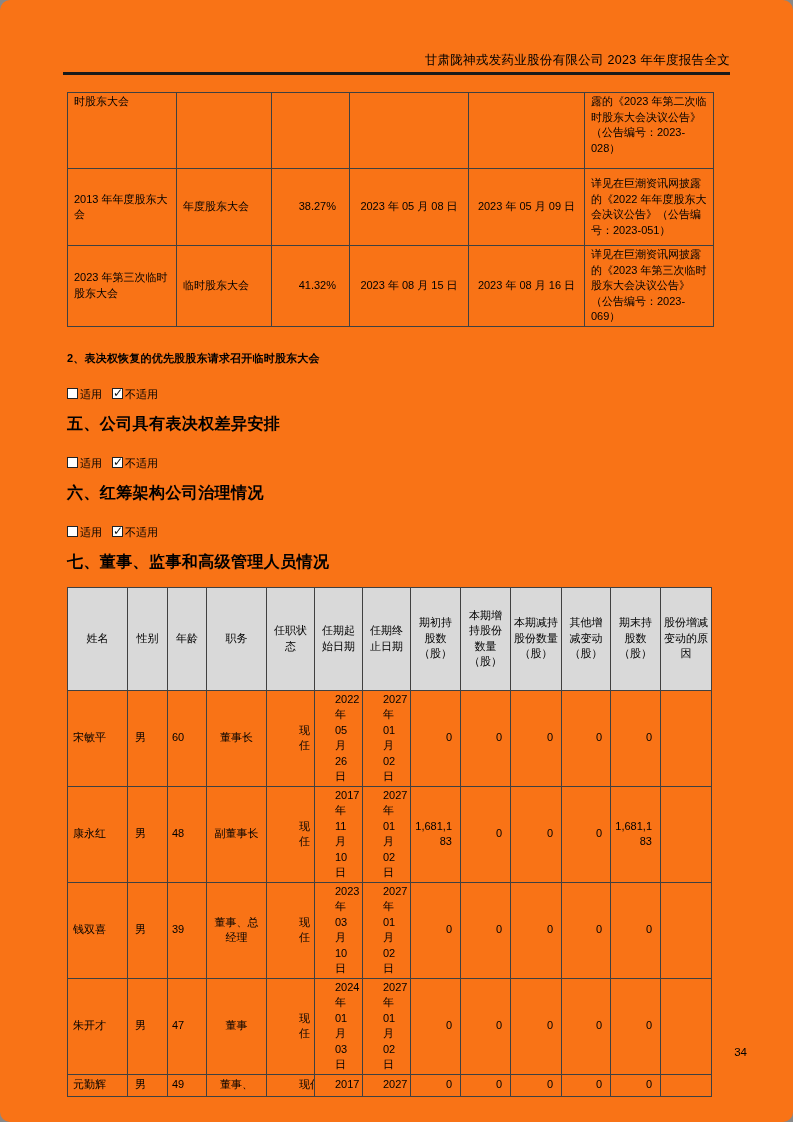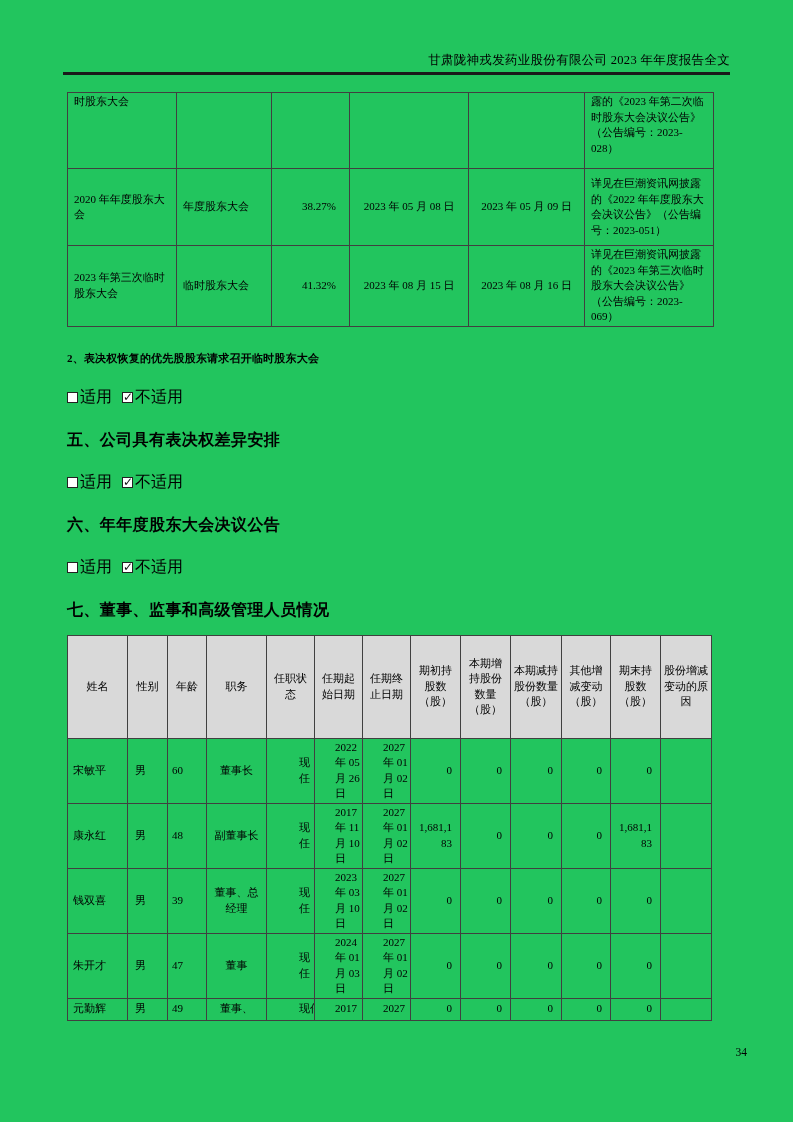--- a/index.html
+++ b/index.html
@@ -1,20 +1,20 @@
 <!DOCTYPE html>
 <html><head>
 <meta charset="utf-8">
 <style>
   * { margin:0; padding:0; box-sizing:border-box; }
   html,body { background:#888; }
   .page {
-    position:relative; width:793px; height:1122px; background:#22c55e;
-    font-family:Liberation Serif, serif; color:#000;
-    margin:0 auto; overflow:hidden;
+    position:relative; width:793px; height:1122px; background:#f97316;
+    font-family:Liberation Sans, sans-serif; color:#000;
+    margin:0 auto; overflow:hidden;border-radius:10px;
   }
   .doc-header {
     position:absolute; top:52px; left:63px; width:667px;
     text-align:right; font-size:12.5px; letter-spacing:0.3px;
   }
   .doc-header-rule {
     position:absolute; top:72px; left:63px; width:667px; height:2.6px; background:#1a1a1a;
   }
   .content { position:absolute; top:92px; left:67px; width:646px; }
 
@@ -29,22 +29,22 @@
   .t1 { width:646px; }
   .t1 .r-cont td { vertical-align:top; }
   .t1 tr { height:77px; }
   .t1 tr.r-cont { height:76px;margin-top:48px; }
   .t1 .a-left   { text-align:left;  padding-left:6px; }
   .t1 .a-right  { text-align:right; padding-right:13px; }
   .t1 .a-center { text-align:center; }
 
   
   .h-small { font-size:11px; font-weight:bold; margin-top:24px; letter-spacing:0.2px; }
-  .h-big   { font-size:16px; font-weight:bold; margin-top:22px; letter-spacing:0.4px; }
-  .apply-line { margin-top:21px; font-size:16px; }
+  .h-big   { font-size:16px; font-weight:bold; margin-top:12px; letter-spacing:0.4px; }
+  .apply-line { margin-top:21px; font-size:11px; }
   .apply-line .grp { margin-right:10px; }
   .cb {
     display:inline-block; width:11px; height:11px; border:1px solid #222;
     vertical-align:-1px; margin-right:2px; position:relative; background:#fff;
   }
   .cb.checked::after {
     content:"✓"; position:absolute; left:0px; top:-3px; font-size:12px;
     font-weight:bold; color:#111; font-family:"DejaVu Sans",sans-serif;
   }
 
@@ -91,21 +91,21 @@
       <tbody>
           <tr class="r-cont">
         <td class="a-left">时股东大会</td>
         <td class="a-left"></td>
         <td class="a-right"></td>
         <td class="a-center"></td>
         <td class="a-center"></td>
         <td class="a-left">露的《2023 年第二次临时股东大会决议公告》（公告编号：2023-028）</td>
       </tr>
       <tr>
-        <td class="a-left">2020 年年度股东大会</td>
+        <td class="a-left">2013 年年度股东大会</td>
         <td class="a-left">年度股东大会</td>
         <td class="a-right">38.27%</td>
         <td class="a-center">2023 年 05 月 08 日</td>
         <td class="a-center">2023 年 05 月 09 日</td>
         <td class="a-left">详见在巨潮资讯网披露的《2022 年年度股东大会决议公告》（公告编号：2023-051）</td>
       </tr>
       <tr>
         <td class="a-left">2023 年第三次临时股东大会</td>
         <td class="a-left">临时股东大会</td>
         <td class="a-right">41.32%</td>
@@ -119,21 +119,21 @@
     <div class="h-small">2、表决权恢复的优先股股东请求召开临时股东大会</div>
     <div class="apply-line">
       <span class="grp"><span class="cb"></span><span>适用</span></span><span class="grp"><span class="cb checked"></span><span>不适用</span></span>
     </div>
 
     <div class="h-big">五、公司具有表决权差异安排</div>
     <div class="apply-line">
       <span class="grp"><span class="cb"></span><span>适用</span></span><span class="grp"><span class="cb checked"></span><span>不适用</span></span>
     </div>
 
-    <div class="h-big">六、年年度股东大会决议公告</div>
+    <div class="h-big">六、红筹架构公司治理情况</div>
     <div class="apply-line">
       <span class="grp"><span class="cb"></span><span>适用</span></span><span class="grp"><span class="cb checked"></span><span>不适用</span></span>
     </div>
 
     <div class="h-big">七、董事、监事和高级管理人员情况</div>
 
     <table class="t2">
       <colgroup>
         <col style="width:60px">
           <col style="width:40px">

